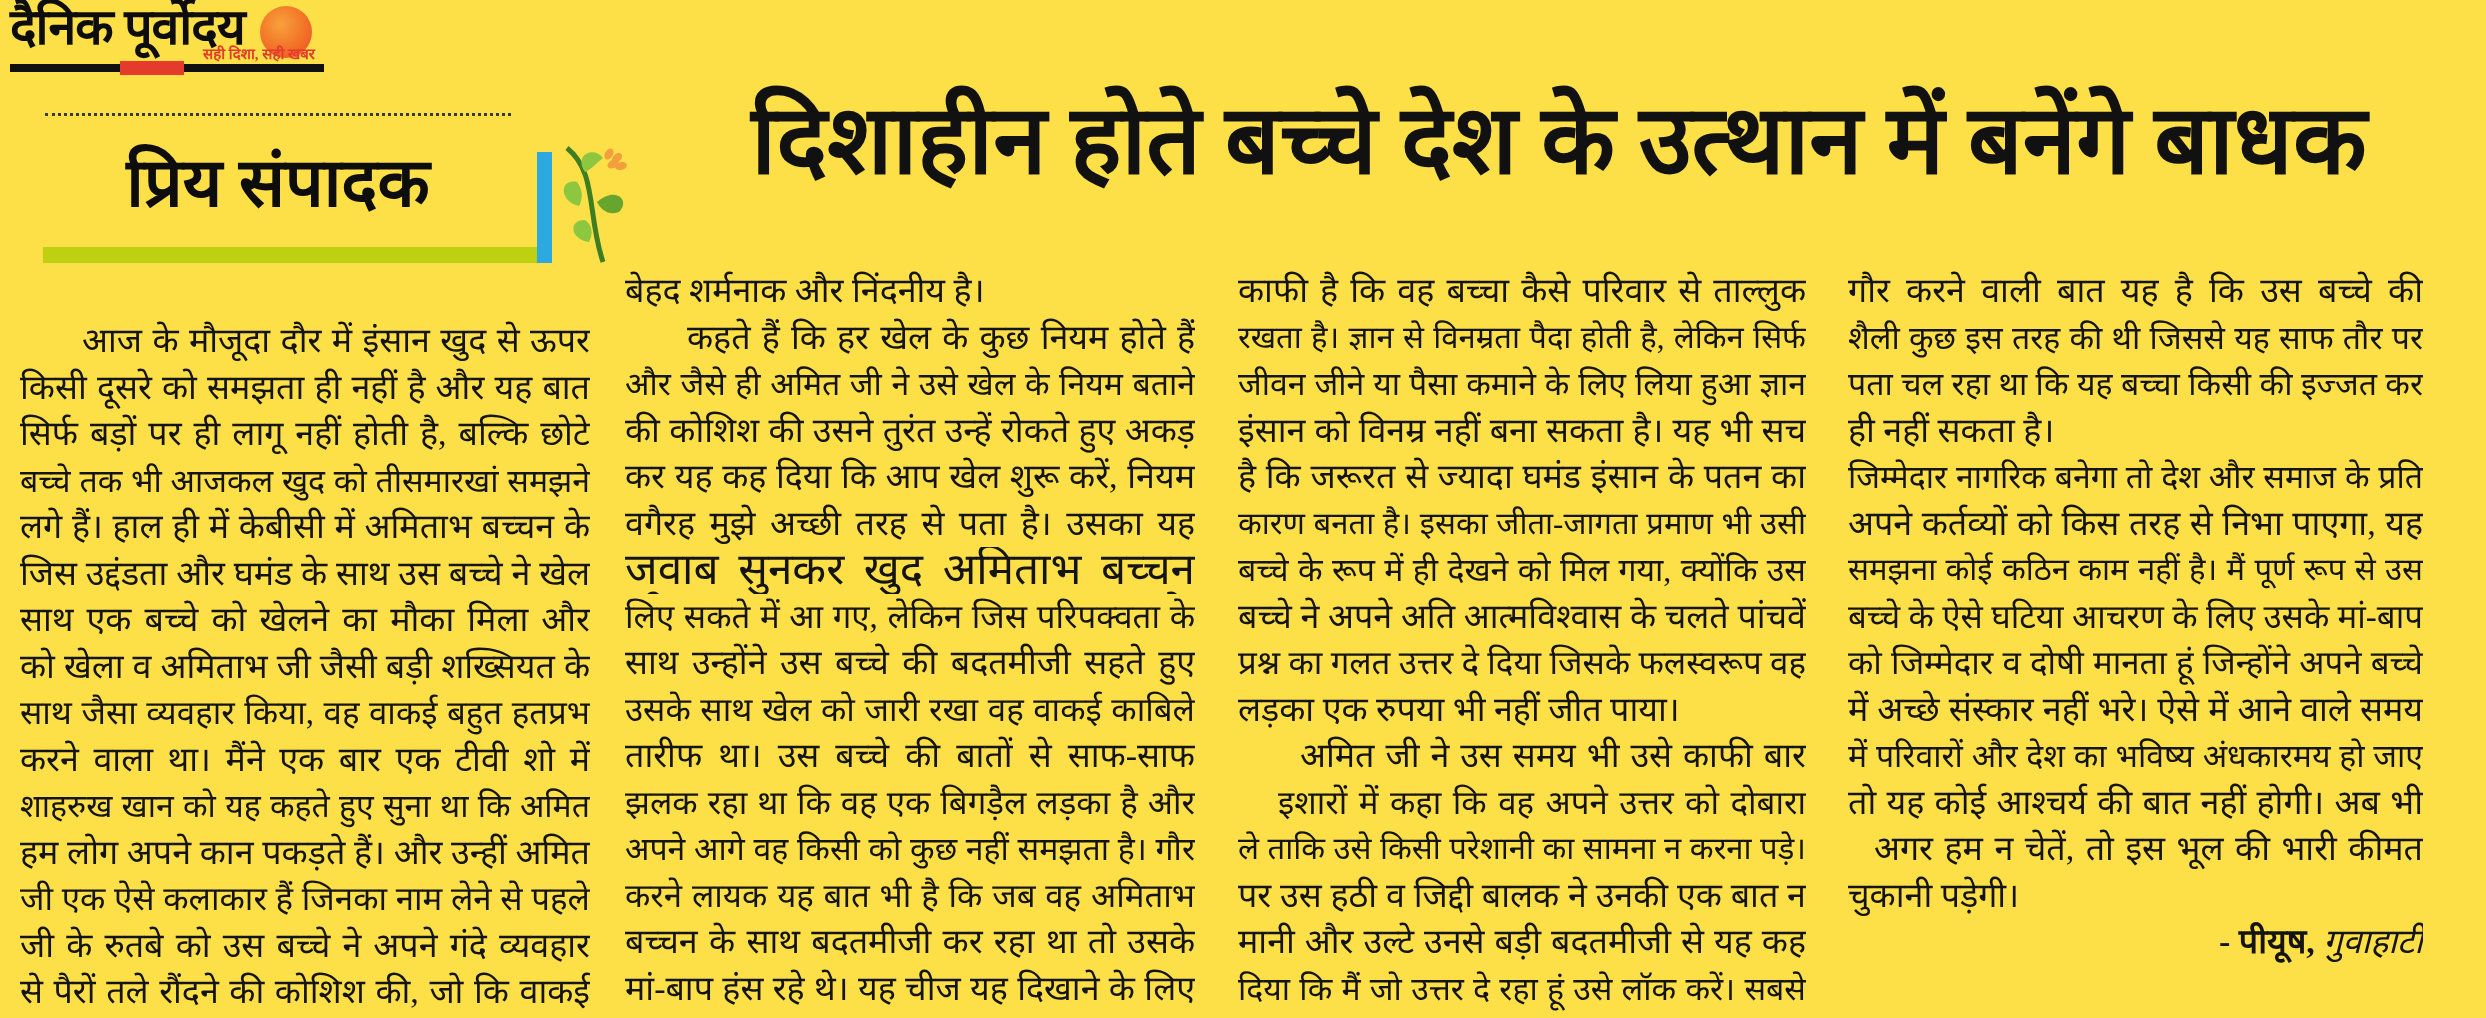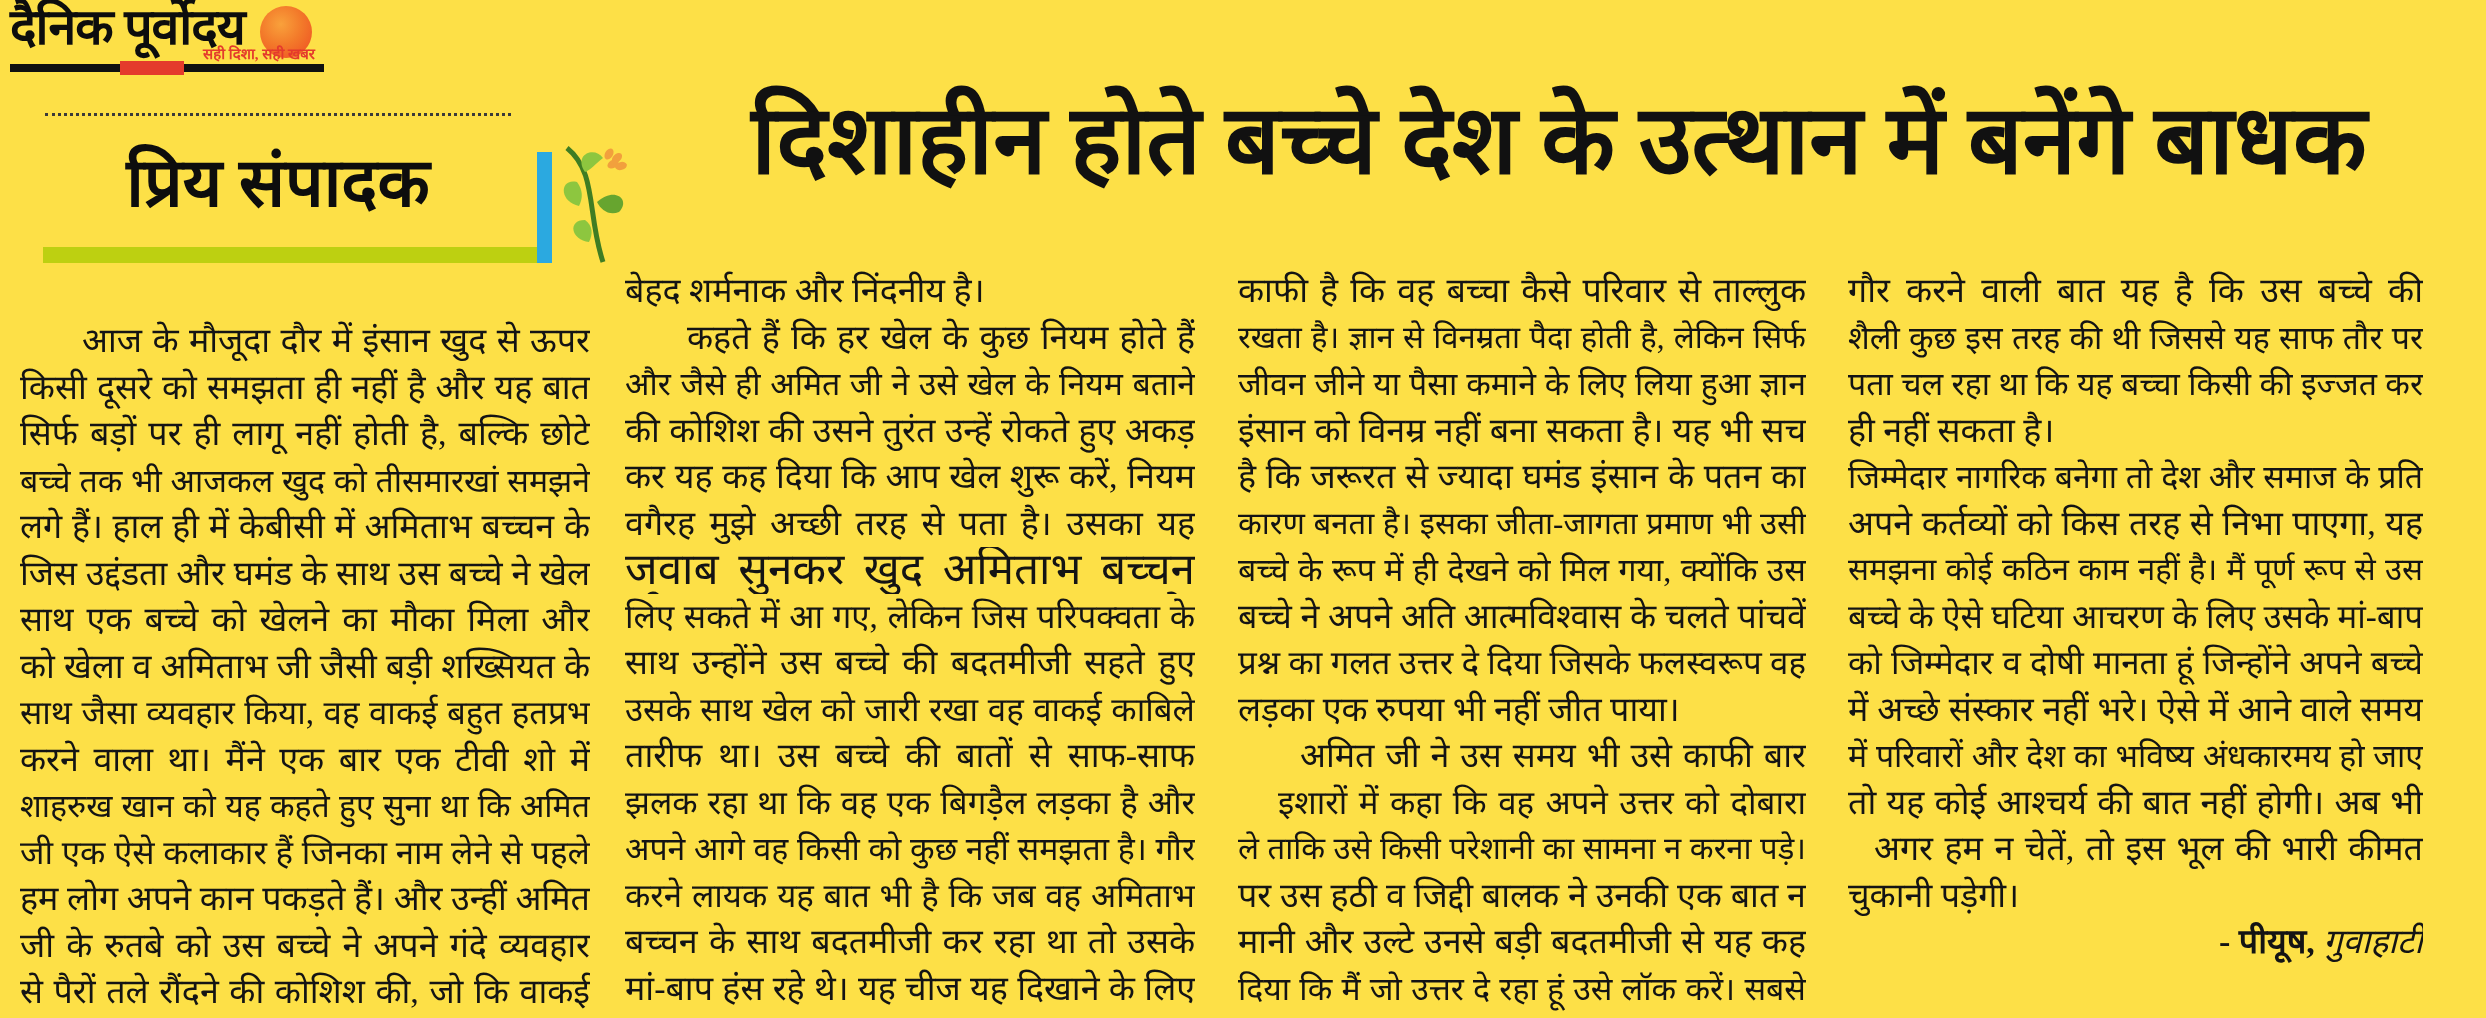--- a/index.html
+++ b/index.html
@@ -83,22 +83,22 @@
       <div class="line" style="font-size: 34px;">किसी दूसरे को समझता ही नहीं है और यह बात</div>
       <div class="line" style="font-size: 34px;">सिर्फ बड़ों पर ही लागू नहीं होती है, बल्कि छोटे</div>
       <div class="line" style="font-size: 32px;">बच्चे तक भी आजकल खुद को तीसमारखां समझने</div>
       <div class="line" style="font-size: 34px;">लगे हैं। हाल ही में केबीसी में अमिताभ बच्चन के</div>
       <div class="line" style="font-size: 34px;">जिस उद्दंडता और घमंड के साथ उस बच्चे ने खेल</div>
       <div class="line" style="font-size: 34px;">साथ एक बच्चे को खेलने का मौका मिला और</div>
       <div class="line" style="font-size: 34px;">को खेला व अमिताभ जी जैसी बड़ी शख्सियत के</div>
       <div class="line" style="font-size: 33px;">साथ जैसा व्यवहार किया, वह वाकई बहुत हतप्रभ</div>
       <div class="line" style="font-size: 34px;">करने वाला था। मैंने एक बार एक टीवी शो में</div>
       <div class="line" style="font-size: 32px;">शाहरुख खान को यह कहते हुए सुना था कि अमित</div>
+      <div class="line" style="font-size: 34px;">हम लोग अपने कान पकड़ते हैं। और उन्हीं अमित</div>
       <div class="line" style="font-size: 33px;">जी एक ऐसे कलाकार हैं जिनका नाम लेने से पहले</div>
-      <div class="line" style="font-size: 34px;">हम लोग अपने कान पकड़ते हैं। और उन्हीं अमित</div>
       <div class="line" style="font-size: 34px;">जी के रुतबे को उस बच्चे ने अपने गंदे व्यवहार</div>
       <div class="line" style="font-size: 34px;">से पैरों तले रौंदने की कोशिश की, जो कि वाकई</div>
     </div>
   <div class="column col-2">
       <div class="line nojust" style="font-size: 34px;">बेहद शर्मनाक और निंदनीय है।</div>
       <div class="line indent" style="font-size: 34px;">कहते हैं कि हर खेल के कुछ नियम होते हैं</div>
       <div class="line" style="font-size: 32px;">और जैसे ही अमित जी ने उसे खेल के नियम बताने</div>
       <div class="line" style="font-size: 34px;">की कोशिश की उसने तुरंत उन्हें रोकते हुए अकड़</div>
       <div class="line" style="font-size: 34px;">कर यह कह दिया कि आप खेल शुरू करें, नियम</div>
       <div class="line" style="font-size: 34px;">वगैरह मुझे अच्छी तरह से पता है। उसका यह</div>

